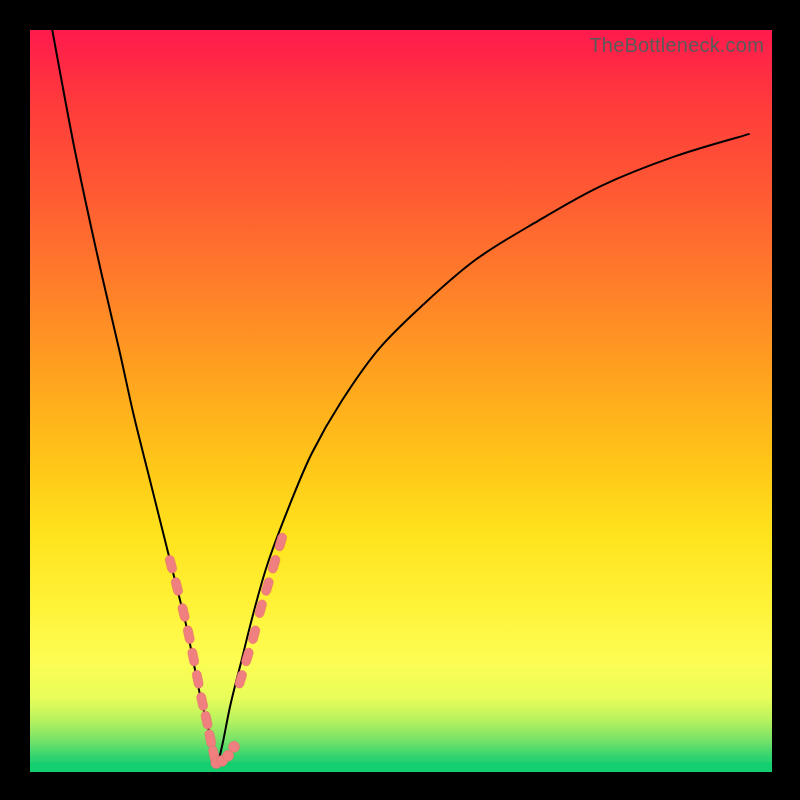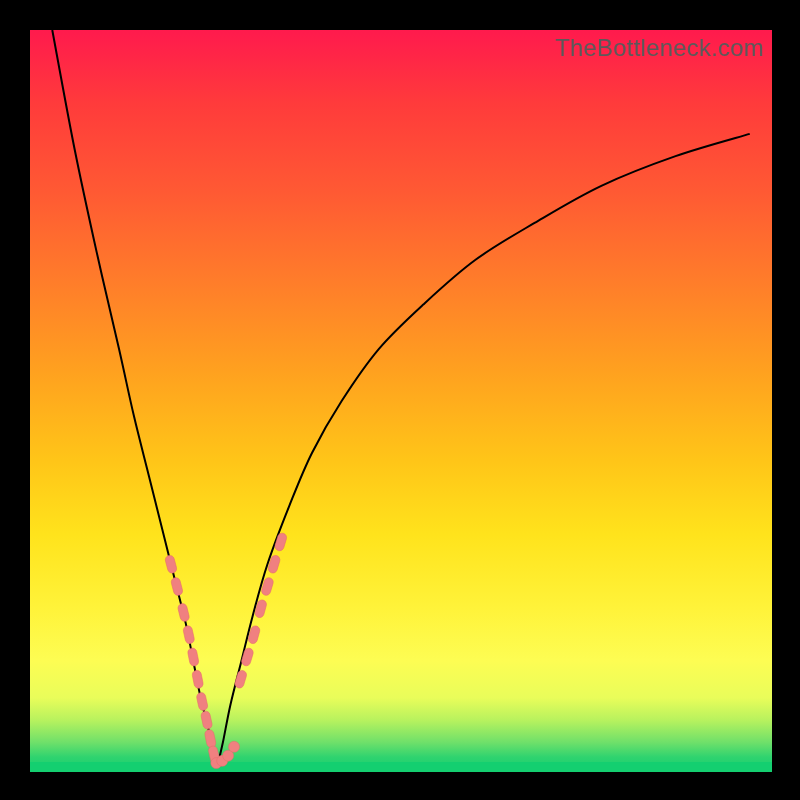--- a/index.html
+++ b/index.html
@@ -40,21 +40,21 @@
       #6fe06a 96%,
       #2fd36f 98%,
       #14cf70 100%
     );
   }
   .watermark {
     position: absolute;
     top: 4px;
     right: 8px;
     color: #5a5a5a;
-    font-size: 24px;
+    font-size: 20px;
     font-weight: 500;
     letter-spacing: 0.2px;
     user-select: none;
     z-index: 5;
   }
   svg.curve {
     position: absolute;
     left: 0; top: 0;
     width: 742px; height: 742px;
     overflow: visible;

